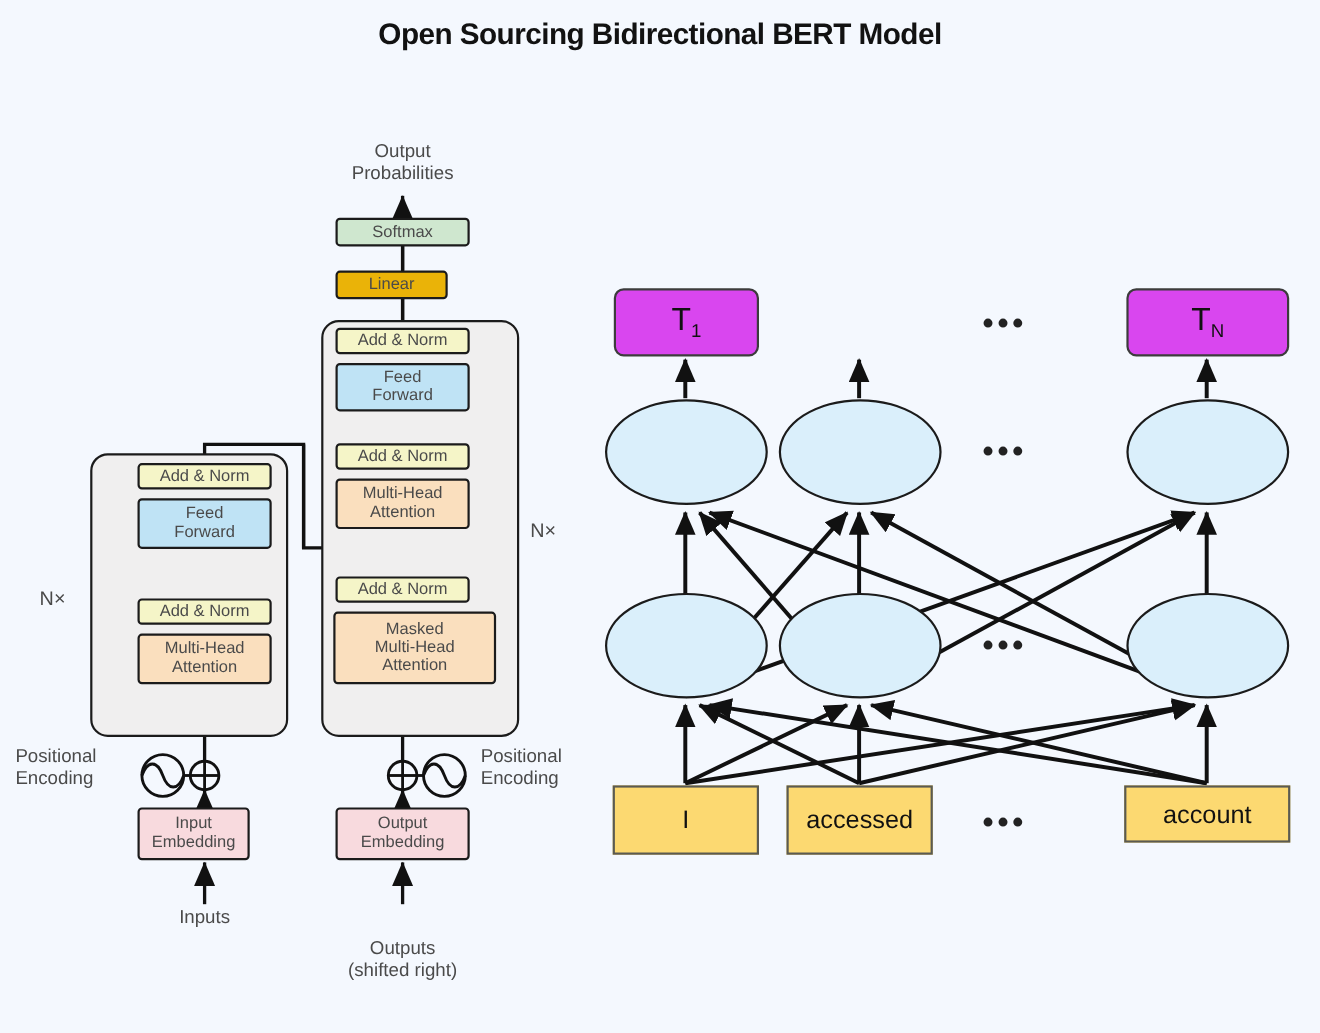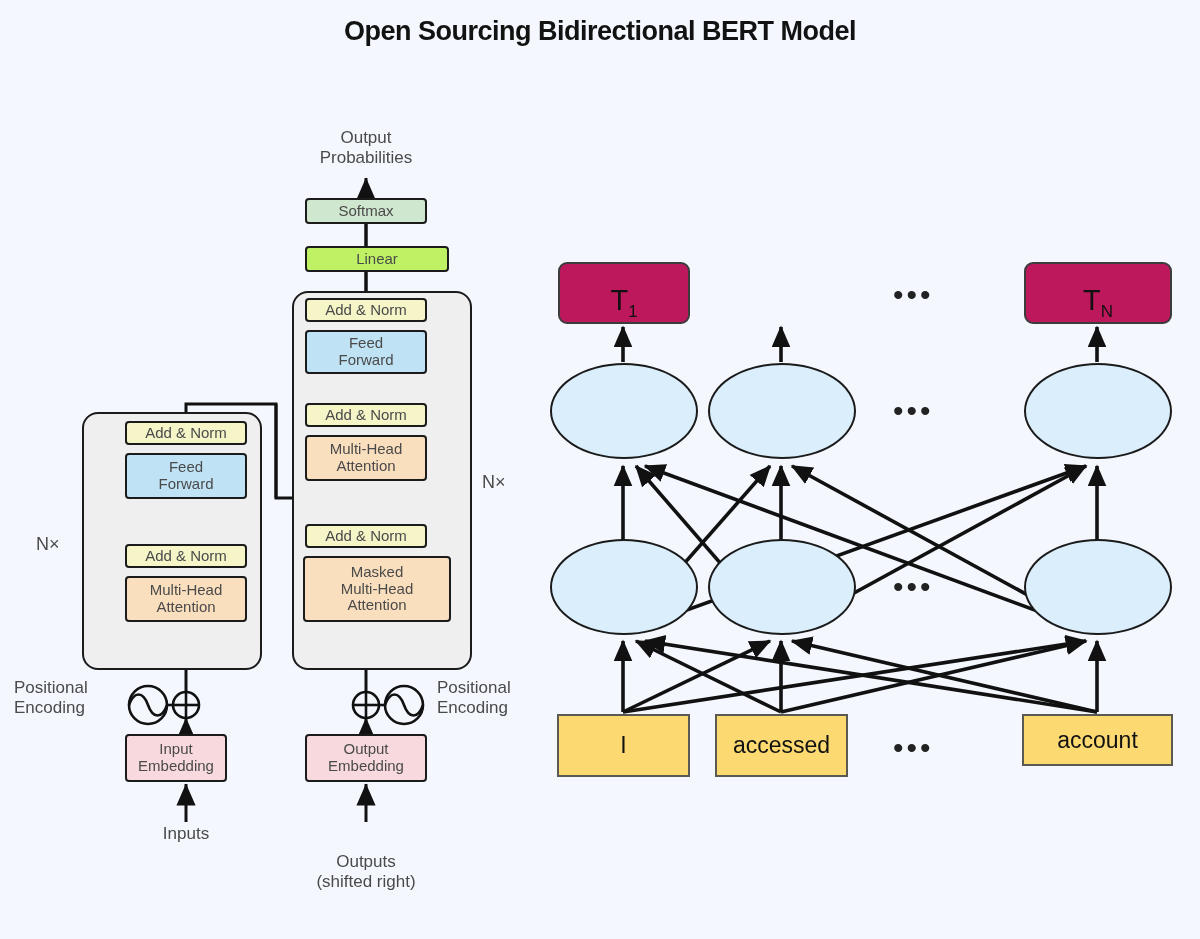--- a/index.html
+++ b/index.html
@@ -63,25 +63,25 @@
     box-sizing:border-box;
     background:#f0efef;
     border:2.5px solid #1b1b1b;
     border-radius:16px;
   }
 
   
   .tbox{
     position:absolute;
     box-sizing:border-box;
-    background:#be185d;
+    background:#d946ef;
     border:2.5px solid #3c3c3c;
     border-radius:9px;
     display:flex;
-    align-items:flex-end;
+    align-items:center;
     justify-content:center;
     color:#111;
     font-size:29px;
     font-family:"Liberation Sans", sans-serif;
   }
   .tbox sub{font-size:17px;vertical-align:sub;}
   .wordbox{
     position:absolute;
     box-sizing:border-box;
     background:#fcd971;
@@ -270,21 +270,21 @@
 
   <div class="stack" style="left:82px;top:412px;width:180px;height:258px;"></div>
 
   <div class="stack" style="left:292px;top:291px;width:180px;height:379px;"></div>
 
   <div class="nx" style="left:36px;top:534px;">N×</div>
   <div class="nx" style="left:482px;top:472px;">N×</div>
 
   <div class="box" style="left:305px;top:198px;width:122px;height:26px;background:#cfe7cf;">Softmax</div>
 
-  <div class="box" style="left:305px;top:246px;width:144px;height:26px;background:#bef264;">Linear</div>
+  <div class="box" style="left:305px;top:246px;width:102px;height:26px;background:#eab308;">Linear</div>
 
   <div class="box" style="left:305px;top:298px;width:122px;height:24px;background:#f5f5c8;">Add &amp; Norm</div>
 
   <div class="box" style="left:305px;top:330px;width:122px;height:44px;background:#bfe3f5;">Feed
 Forward</div>
 
   <div class="box" style="left:305px;top:403px;width:122px;height:24px;background:#f5f5c8;">Add &amp; Norm</div>
 
   <div class="box" style="left:305px;top:435px;width:122px;height:46px;background:#fadfbe;">Multi-Head
 Attention</div>

